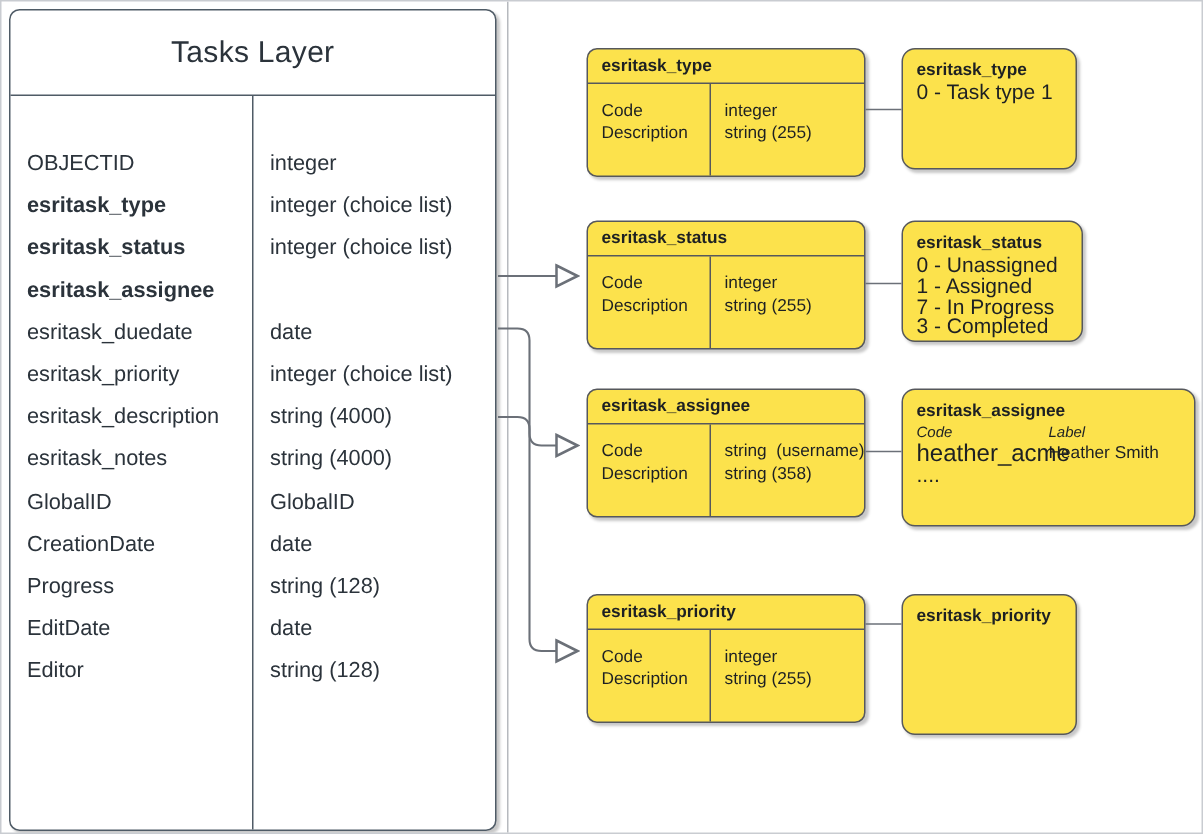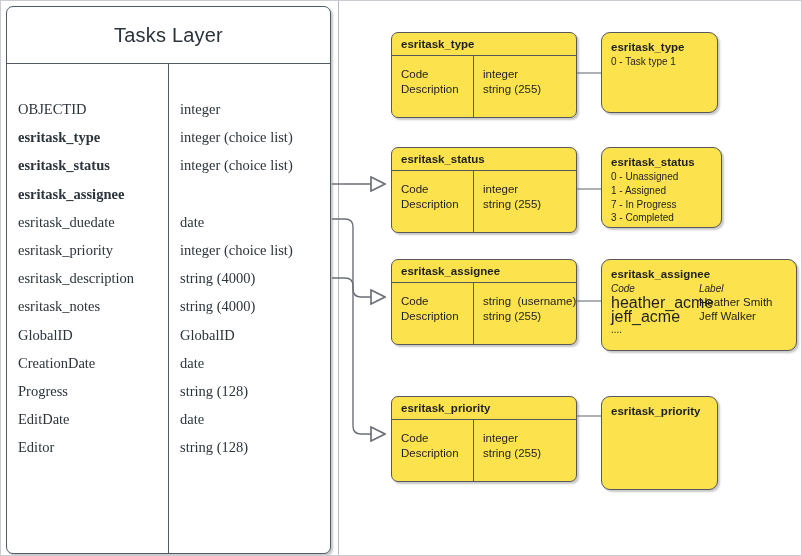--- a/index.html
+++ b/index.html
@@ -59,21 +59,20 @@
     font-size: 20px;
     color: #2b333b;
     letter-spacing: 0.2px;
   }
   #tasks-body {
     position: absolute;
     left: 0;
     top: 57px;
     right: 0;
     bottom: 0;
-    font-family: Liberation Serif, serif;
   }
   #field-divider {
     position: absolute;
     left: 161px;
     top: 0px;
     bottom: 0px;
     width: 1px;
     background: #4f5b66;
   }
   .field-rows {
@@ -161,21 +160,21 @@
     padding: 7px 9px;
   }
   .value-box .vb-title {
     font-size: 11.5px;
     font-weight: bold;
     color: #1d2023;
     line-height: 14px;
     margin-bottom: 1px;
   }
   .value-box .vb-line {
-    font-size: 10px;
+    font-size: 14px;
     color: #1d2023;
     line-height: 13.8px;
     white-space: pre;
   }
   .vb-grid-row {
     display: flex;
     line-height: 13.8px;
   }
   .vb-grid-row .c1 { width: 88px; font-size: 16px; color:#1d2023; }
   .vb-grid-row .c2 { font-size: 11.5px; color:#1d2023;text-align:center; }
@@ -282,21 +281,21 @@
     </div>
   </div>
 
   <div class="domain-box" style="left:390px; top:258px; width:186px; height:86px;">
     <div class="db-header">esritask_assignee</div>
     <div class="db-body">
       <div class="db-vdiv"></div>
       <div class="db-col-left" style="white-space:pre">Code
 Description</div>
       <div class="db-col-right" style="white-space:pre">string  (username)
-string (255)</div>
+string (358)</div>
     </div>
   </div>
 
   <div class="domain-box" style="left:390px; top:395px; width:186px; height:86px;">
     <div class="db-header">esritask_priority</div>
     <div class="db-body">
       <div class="db-vdiv"></div>
       <div class="db-col-left" style="white-space:pre">Code
 Description</div>
       <div class="db-col-right" style="white-space:pre">integer
@@ -325,24 +324,20 @@
     <div class="vb-title">esritask_assignee</div>
     <div id="vl-assignee">
         <div class="vb-grid-row">
           <span class="c1 hdr">Code</span>
           <span class="c2 hdr">Label</span>
         </div>
         <div class="vb-grid-row">
           <span class="c1">heather_acme</span>
           <span class="c2">Heather Smith</span>
         </div>
-        <div class="vb-grid-row">
-          <span class="c1">jeff_acme</span>
-          <span class="c2">Jeff Walker</span>
-        </div>
         <div class="vb-line">....</div>
       </div>
   </div>
 
   <div class="value-box" style="left:600px; top:395px; width:117px; height:94px;">
     <div class="vb-title">esritask_priority</div>
   </div>
 
   <svg id="connectors" viewBox="0 0 802 556" width="802" height="556">
     <defs>

